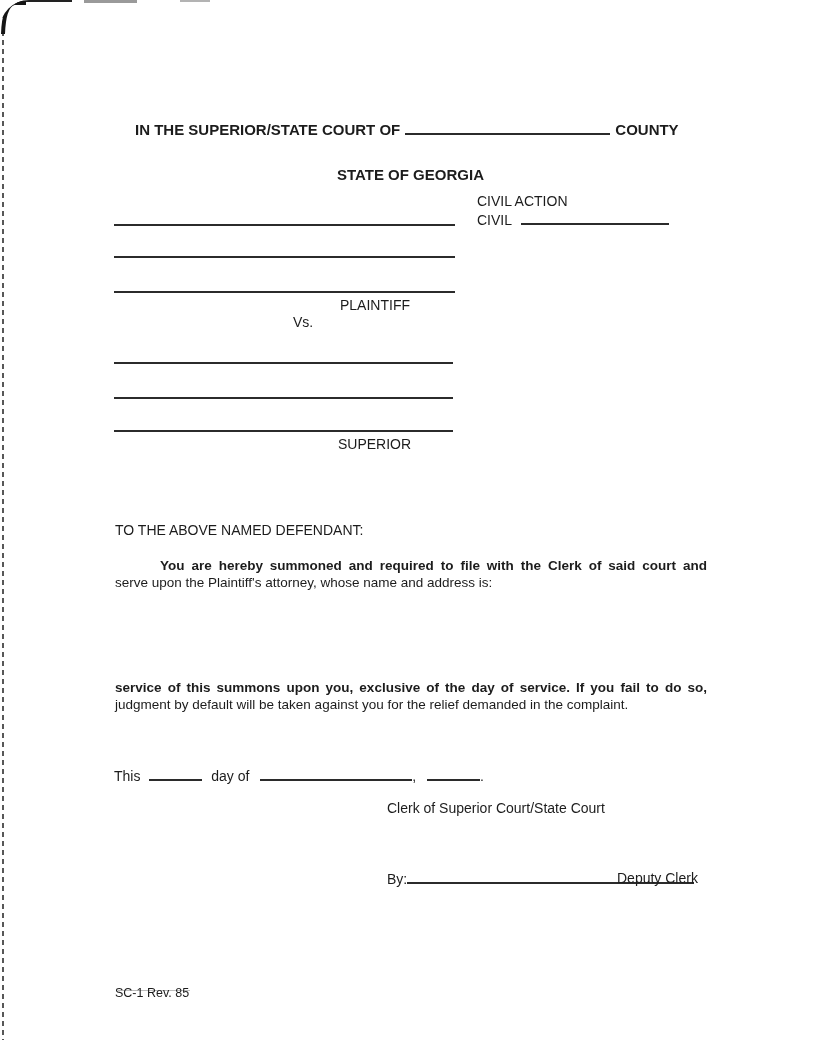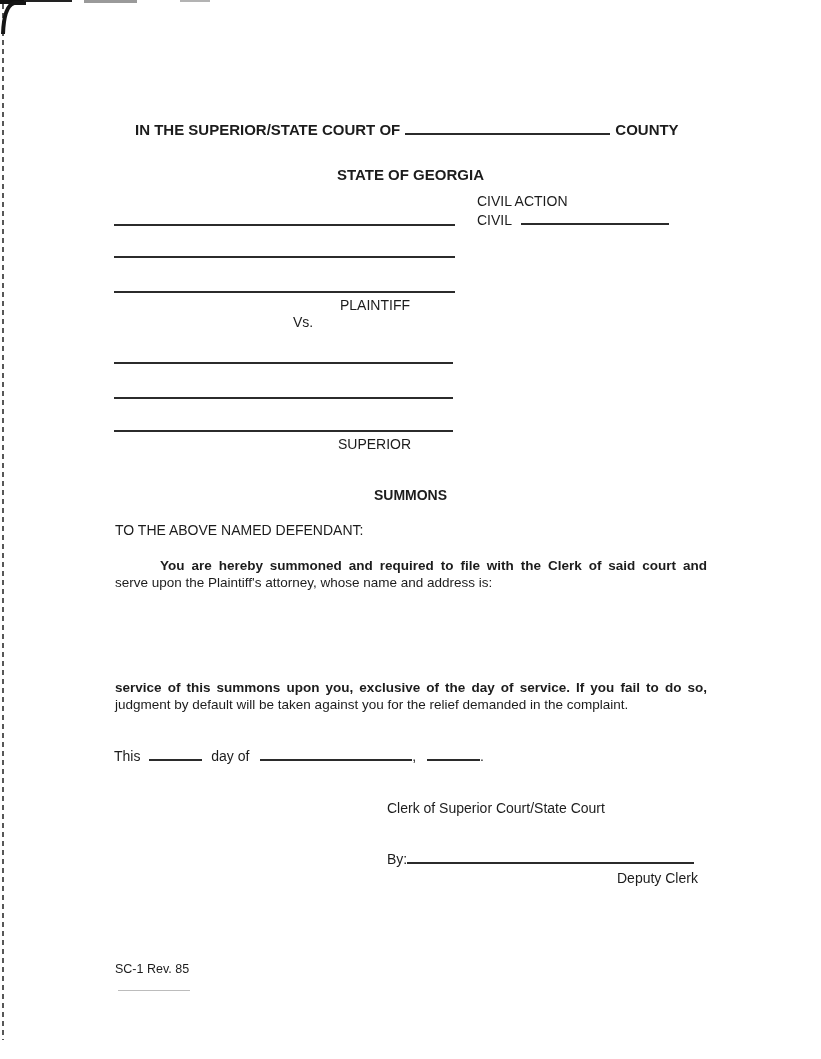--- a/index.html
+++ b/index.html
@@ -1,18 +1,18 @@
 <!DOCTYPE html>
 <html><head>
 <meta charset="utf-8">
 <style>
   html,body { margin:0; padding:0; background:#ffffff; }
   .page {
     position:relative; width:821px; height:1059px; background:#ffffff;
-    font-family:"Liberation Sans", sans-serif; color:#1c1c1c; overflow:hidden;
+    font-family:"Liberation Sans", sans-serif; color:#1c1c1c; overflow:hidden;border-radius:29px;
   }
   .abs { position:absolute; }
   .bold { font-weight:bold; }
   .fs15 { font-size:15px; }
   .fs14 { font-size:14px; }
   .fs135 { font-size:13.5px; }
   .fs125 { font-size:12.5px; }
   .center { left:0; right:0; text-align:center; }
 
   
@@ -32,21 +32,21 @@
     opacity:.85;
   }
   .top-bar-black { left:0; top:0; width:24px; height:4px; background:#111; }
   .top-bar-dark  { left:24px; top:0; width:48px; height:2px; background:#222; }
   .top-dash-1    { left:84px;  top:0; width:53px; height:3px; background:#9a9a9a; }
   .top-dash-2    { left:180px; top:0; width:30px; height:2px; background:#b3b3b3; }
   .faint-line    { left:118px; top:990px; width:72px; height:1px; background:#bcbcbc; }
 
   .title-row { display:flex; align-items:baseline; white-space:nowrap; }
   .civil { line-height:19px; }
-  .date-row, .by-row { white-space:nowrap; }
+  .date-row, .by-row { white-space:nowrap;margin-top:20px; }
 </style>
 </head>
 <body>
 
 <div class="page">
 
   <div class="art left-edge"></div>
   <div class="art top-bar-black"></div>
   <div class="art top-bar-dark"></div>
   <div class="art top-dash-1"></div>
@@ -77,21 +77,20 @@
   <div class="rule" style="left:114px; top:291px; width:341px;"></div>
   <div class="abs fs14" style="left:340px; top:297px;">PLAINTIFF</div>
 
   <div class="abs fs14" style="left:293px; top:314px;">Vs.</div>
 
   <div class="rule" style="left:114px; top:362px; width:339px;"></div>
   <div class="rule" style="left:114px; top:397px; width:339px;"></div>
   <div class="rule" style="left:114px; top:430px; width:339px;"></div>
   <div class="abs fs14" style="left:338px; top:436px;">SUPERIOR</div>
 
-  <div class="abs center bold fs14" style="top:487px;">SUMMONS</div>
 
   <div class="abs fs14" style="left:115px; top:522px;">TO THE ABOVE NAMED DEFENDANT:</div>
 
   <div class="abs para fs135" style="left:115px; top:557px; width:592px;">
     <div class="jline indent">You are hereby summoned and required to file with the Clerk of said court and</div>
     <div>serve upon the Plaintiff's attorney, whose name and address is:</div>
   </div>
 
   <div class="abs" style="left:115px; top:600px; width:592px; height:70px;"></div>
 
@@ -109,15 +108,15 @@
   </div>
 
   <div class="abs fs14" style="left:387px; top:800px;">Clerk of Superior Court/State Court</div>
 
   <div class="abs by-row fs14" style="left:387px; top:851px;">
     <span>By:</span><span class="blank" style="width:287px;"></span>
   </div>
 
   <div class="abs fs14" style="left:617px; top:870px;">Deputy Clerk</div>
 
-  <div class="abs fs125" style="left:115px; top:962px;">SC-1 Rev. 85</div>
+  <div class="abs fs125" style="left:115px; top:986px;">SC-1 Rev. 85</div>
 
 </div>
 
 </body></html>

